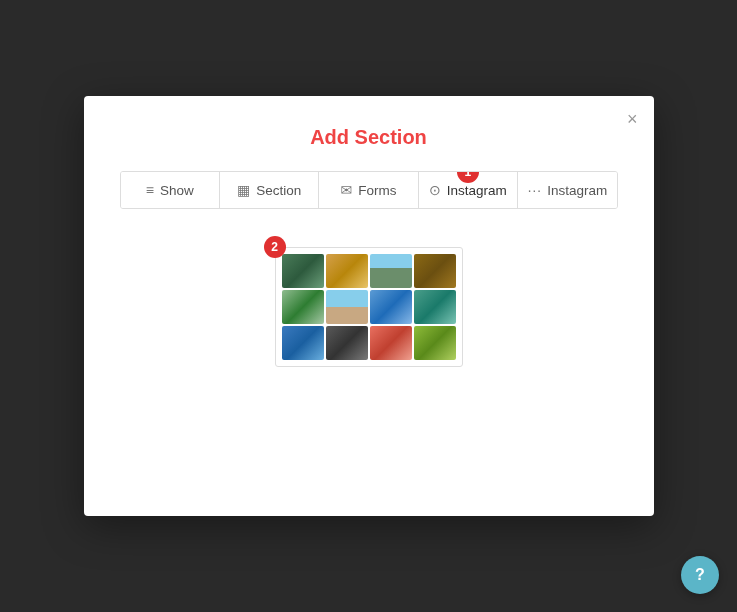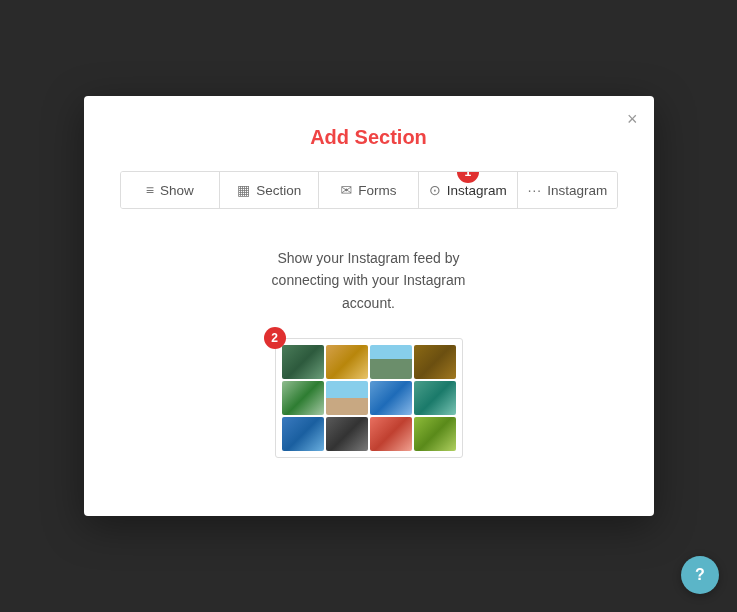--- a/index.html
+++ b/index.html
@@ -247,21 +247,20 @@
       </div>
 
       <div class="tab">
         <span class="tab-icon">···</span>
         <span>Instagram</span>
       </div>
 
     </div>
 
     <div class="content-area">
-      <p class="description">Show your Instagram feed by connecting with your Instagram account.</p>
 
       <div class="instagram-grid-wrapper">
         <span class="badge badge-2">2</span>
 
         <div class="instagram-grid">
           <div class="grid-cell cell-1"></div>
           <div class="grid-cell cell-2"></div>
           <div class="grid-cell cell-3"></div>
           <div class="grid-cell cell-4"></div>
           <div class="grid-cell cell-5"></div>

